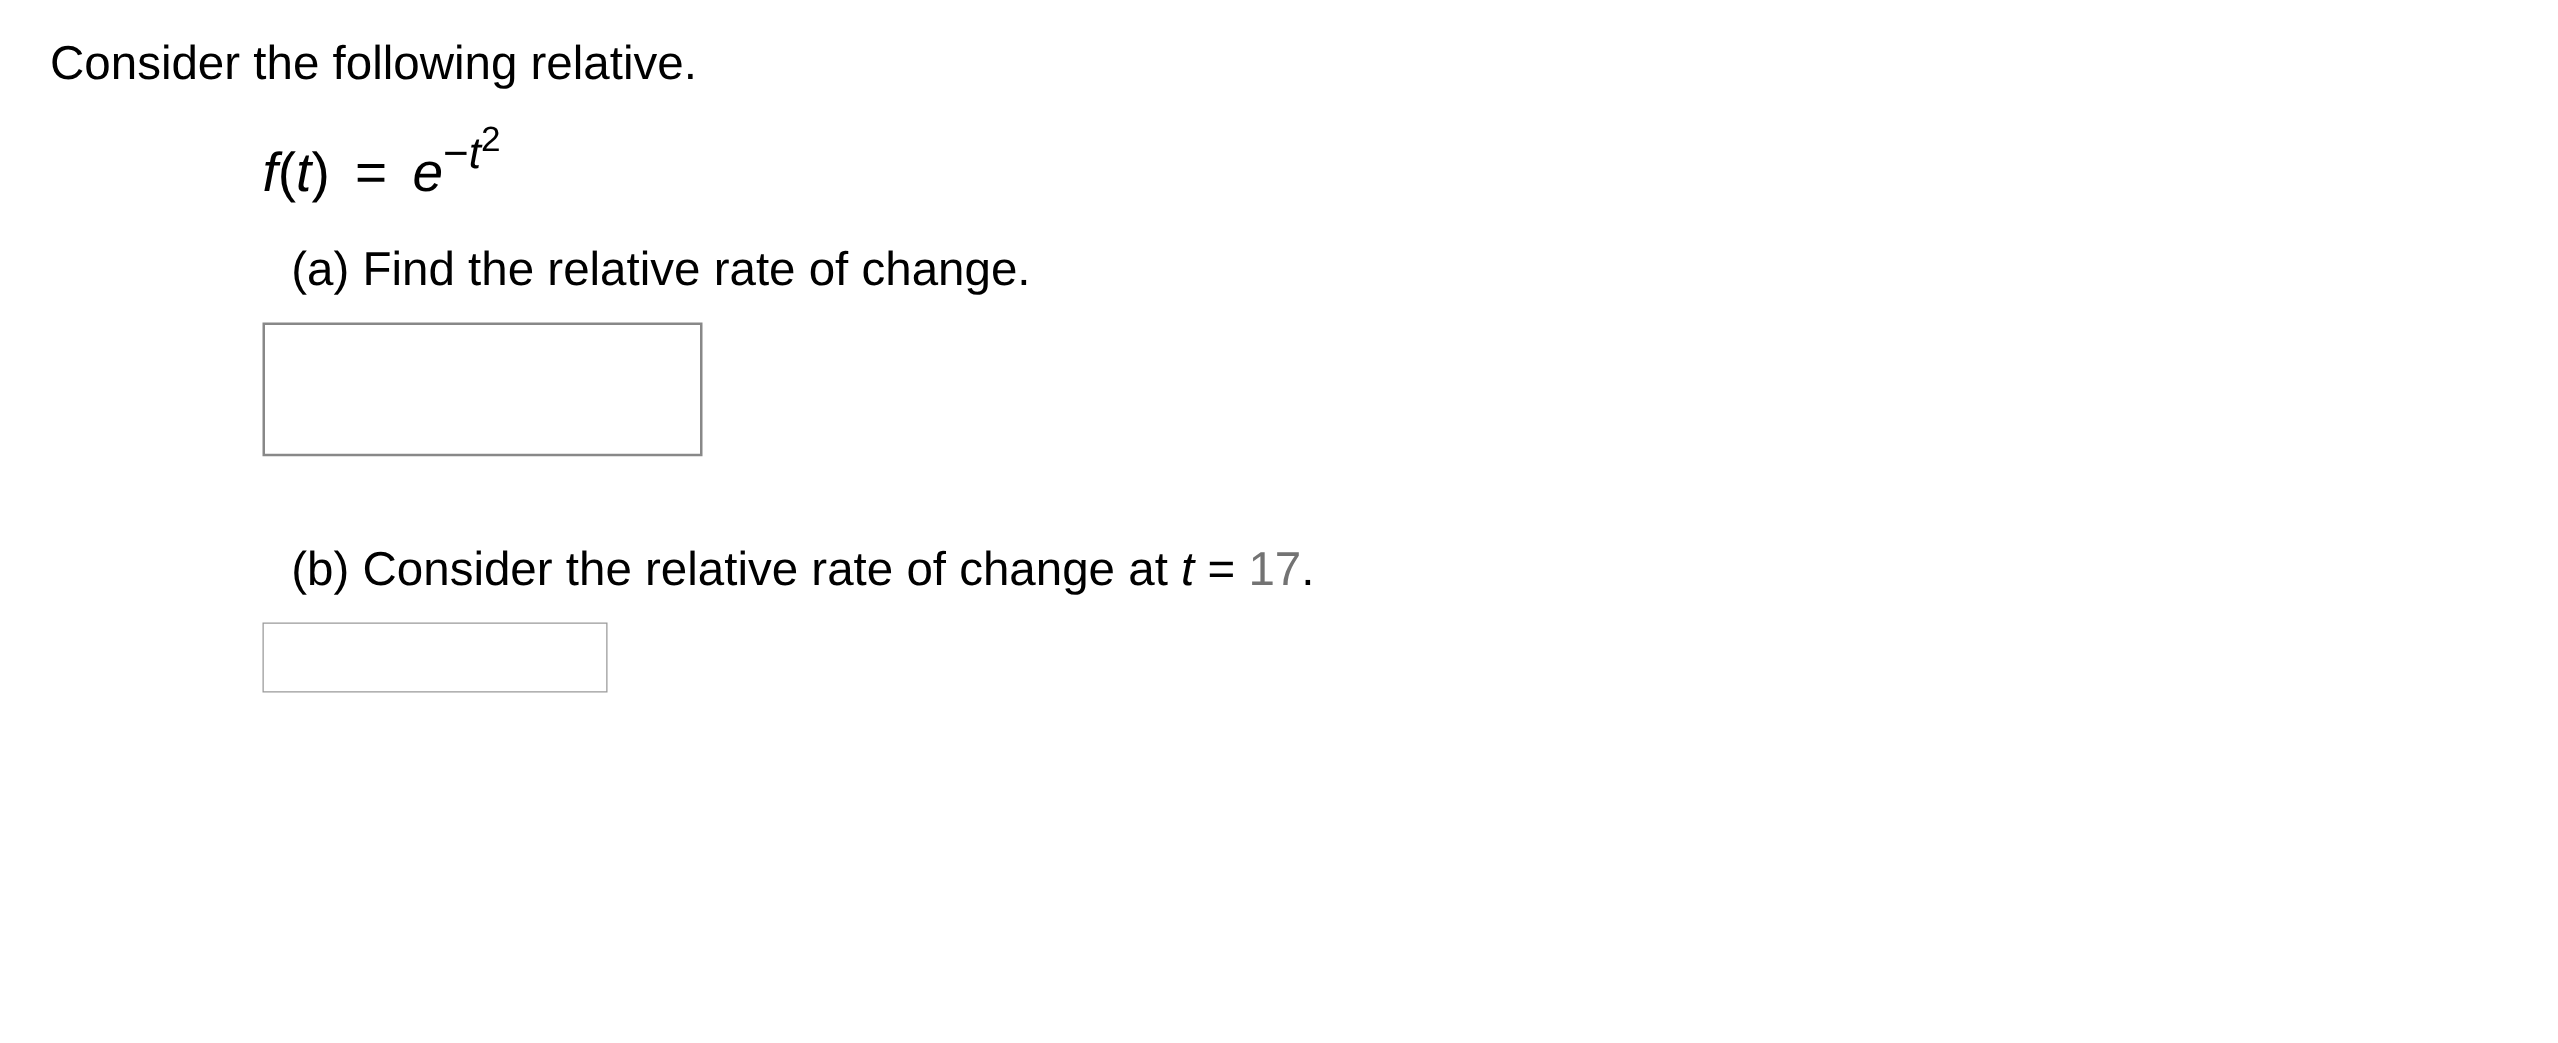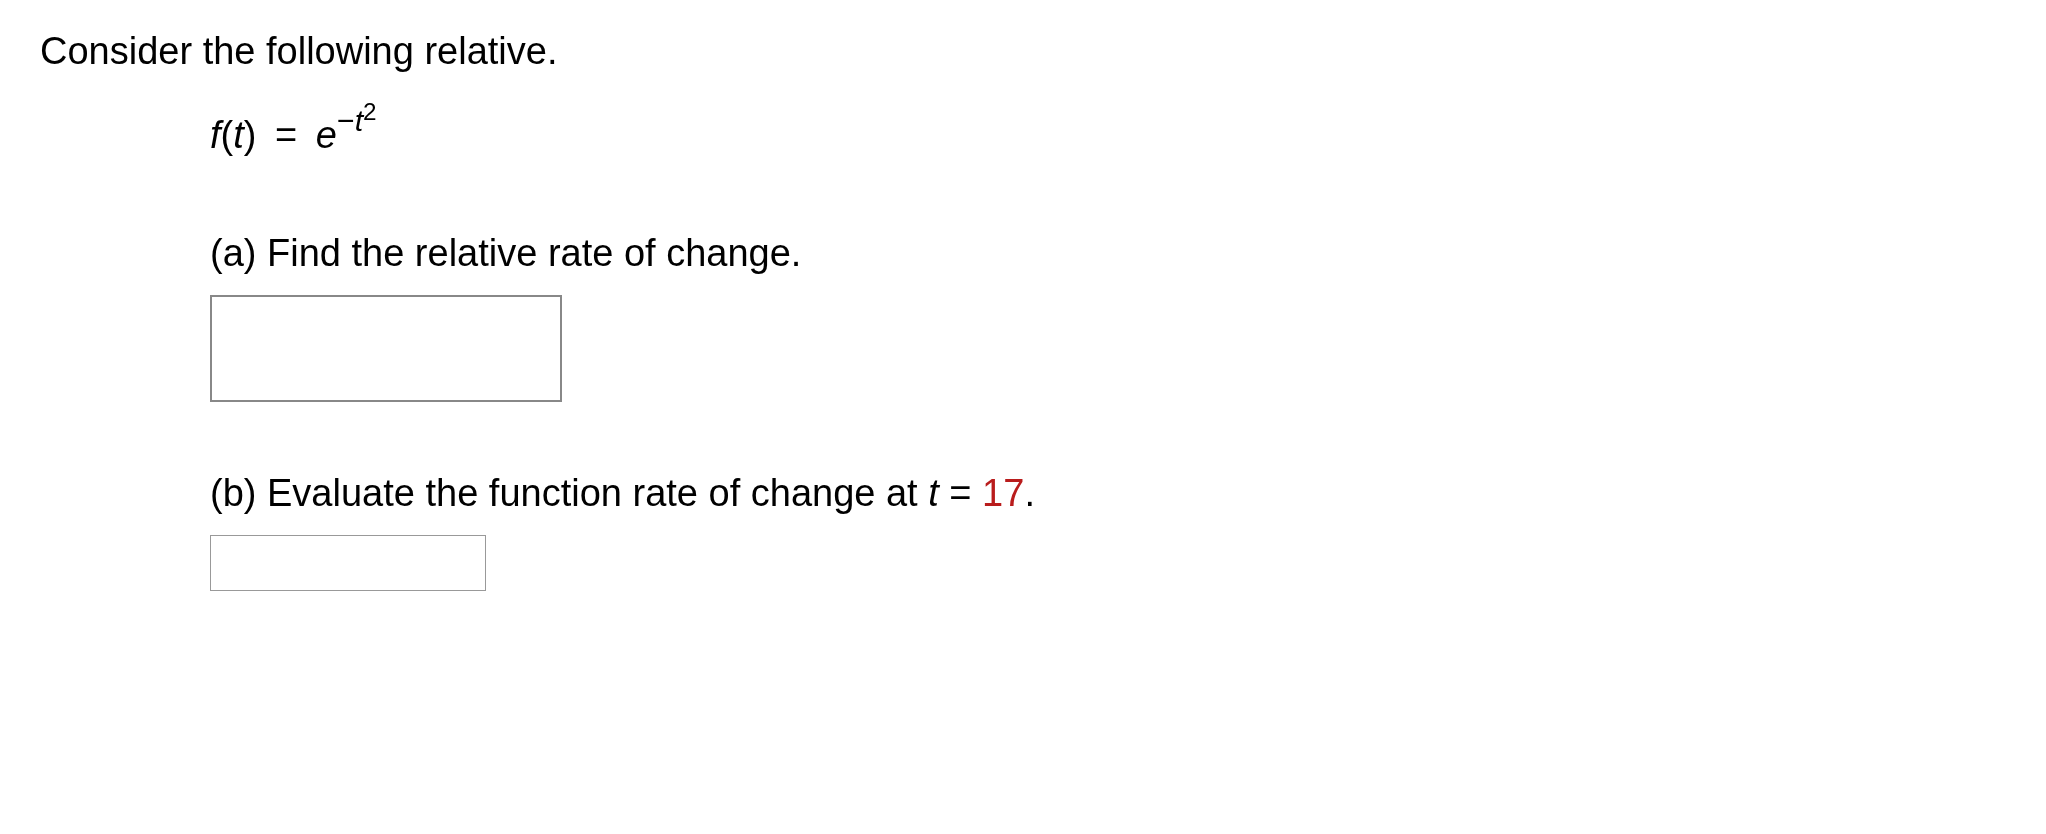--- a/index.html
+++ b/index.html
@@ -14,22 +14,22 @@
       box-sizing: border-box;
     }
     .intro {
       margin-bottom: 40px;
     }
     .content {
       padding-left: 170px;
     }
     .equation {
       font-style: italic;
-      margin-bottom: 73px;
-      font-size: 38px;
+      margin-bottom: 29px;
+      font-size: 44px;
       line-height: 1.2;
     }
     .equation .f {
       font-style: italic;
     }
     .equation .eq {
       font-style: normal;
       margin: 0 8px;
     }
     .equation .base {
@@ -48,20 +48,21 @@
     }
     .equation .exp .sup2 {
       font-size: 0.80em;
       vertical-align: super;
       font-style: normal;
       position: relative;
       top: 0.0em;
     }
     .part-label {
       margin-bottom: 20px;
+      margin-left: 23px;
     }
     .part-a {
       margin-bottom: 70px;
     }
     .input-a {
       width: 340px;
       height: 95px;
       border: 2px solid #888;
       background: #fff;
       font-size: 38px;
@@ -74,39 +75,39 @@
       border: 1px solid #999;
       background: #fff;
       font-size: 28px;
       padding: 2px;
       display: block;
     }
     .inline-italic {
       font-style: italic;
     }
     .red {
-      color: #b91c1c;
+      color: #737373;
     }
   </style>
 </head>
 <body>
 
 <div class="intro">Consider the following relative.</div>
 
 <div class="content">
 
   <div class="equation">
     <span class="f">f</span><span style="font-style:normal;">(</span><span class="f">t</span><span style="font-style:normal;">)</span><span class="eq"> = </span><span class="base">e</span><span class="exp"><span class="minus">−</span><span class="tvar">t</span><span class="sup2">2</span></span>
   </div>
 
   <div class="part-a">
     <div class="part-label">(a) Find the relative rate of change.</div>
     <input type="text" class="input-a" value="" style="">
   </div>
 
   <div class="part-b">
     <div class="part-label">
-      <span>(b) Evaluate the function rate of change at  </span><span class="inline-italic">t</span><span> = </span><span class="red">17</span><span>.</span>
+      <span>(b) Consider the relative rate of change at  </span><span class="inline-italic">t</span><span> = </span><span class="red">17</span><span>.</span>
     </div>
     <input type="text" class="input-b" value="" style="">
   </div>
 
 </div>
 
 </body></html>

